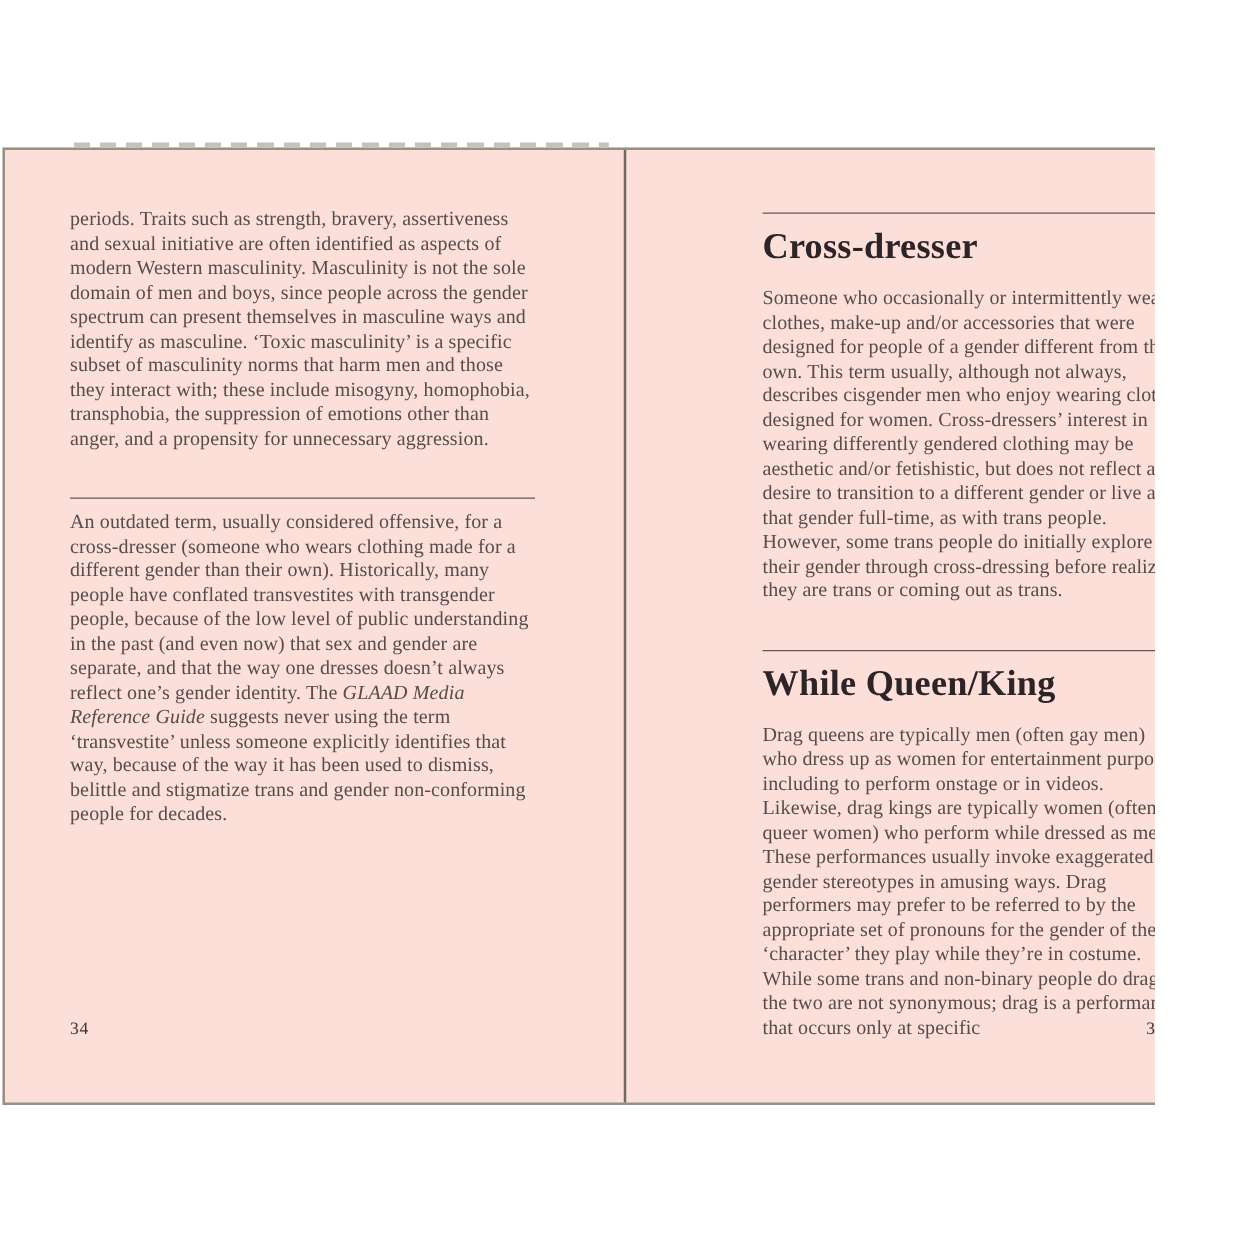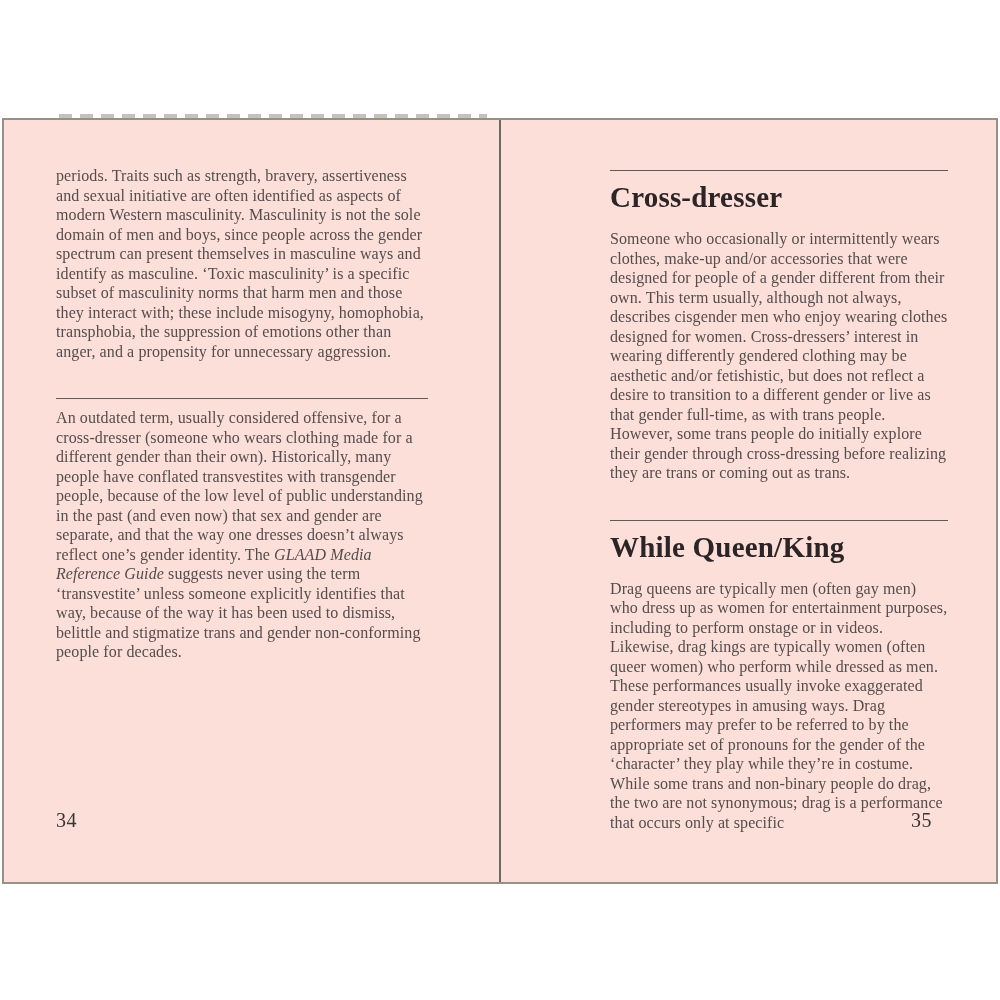--- a/index.html
+++ b/index.html
@@ -10,21 +10,21 @@
     --border:#969087;
     --gutter:#6e6963;
     --surround-bg:#ffffff;
     --page-number-text:#3b3336;
     --edge-dash:#c6c1ba;
   }
   *{margin:0;padding:0;box-sizing:border-box;}
   html,body{background:#fff;}
   .canvas{
     position:relative;
-    width:1000px;height:1000px;
+    width:924px;height:1000px;
     background:var(--surround-bg);
     overflow:hidden;
     font-family:"Liberation Serif","DejaVu Serif",serif;
   }
   .spread{
     position:absolute;
     top:118px;left:2px;
     width:996px;height:766px;
     background:var(--page-bg);
     border:2px solid var(--border);
@@ -73,21 +73,21 @@
     line-height:34px;
     font-weight:bold;
     color:var(--heading-text);
     letter-spacing:0.2px;
     margin:0 0 15px 0;
   }
   .ital{font-style:italic;}
   .pagenum{
     position:absolute;
     bottom:50px;
-    font-size:20px;
+    font-size:14px;
     color:var(--page-number-text);
     letter-spacing:0.5px;
   }
   .pagenum.pos-left{left:52px;}
   .pagenum.pos-right{right:64px;text-align:right;}
 </style>
 </head>
 <body>
 
 <div class="canvas">

